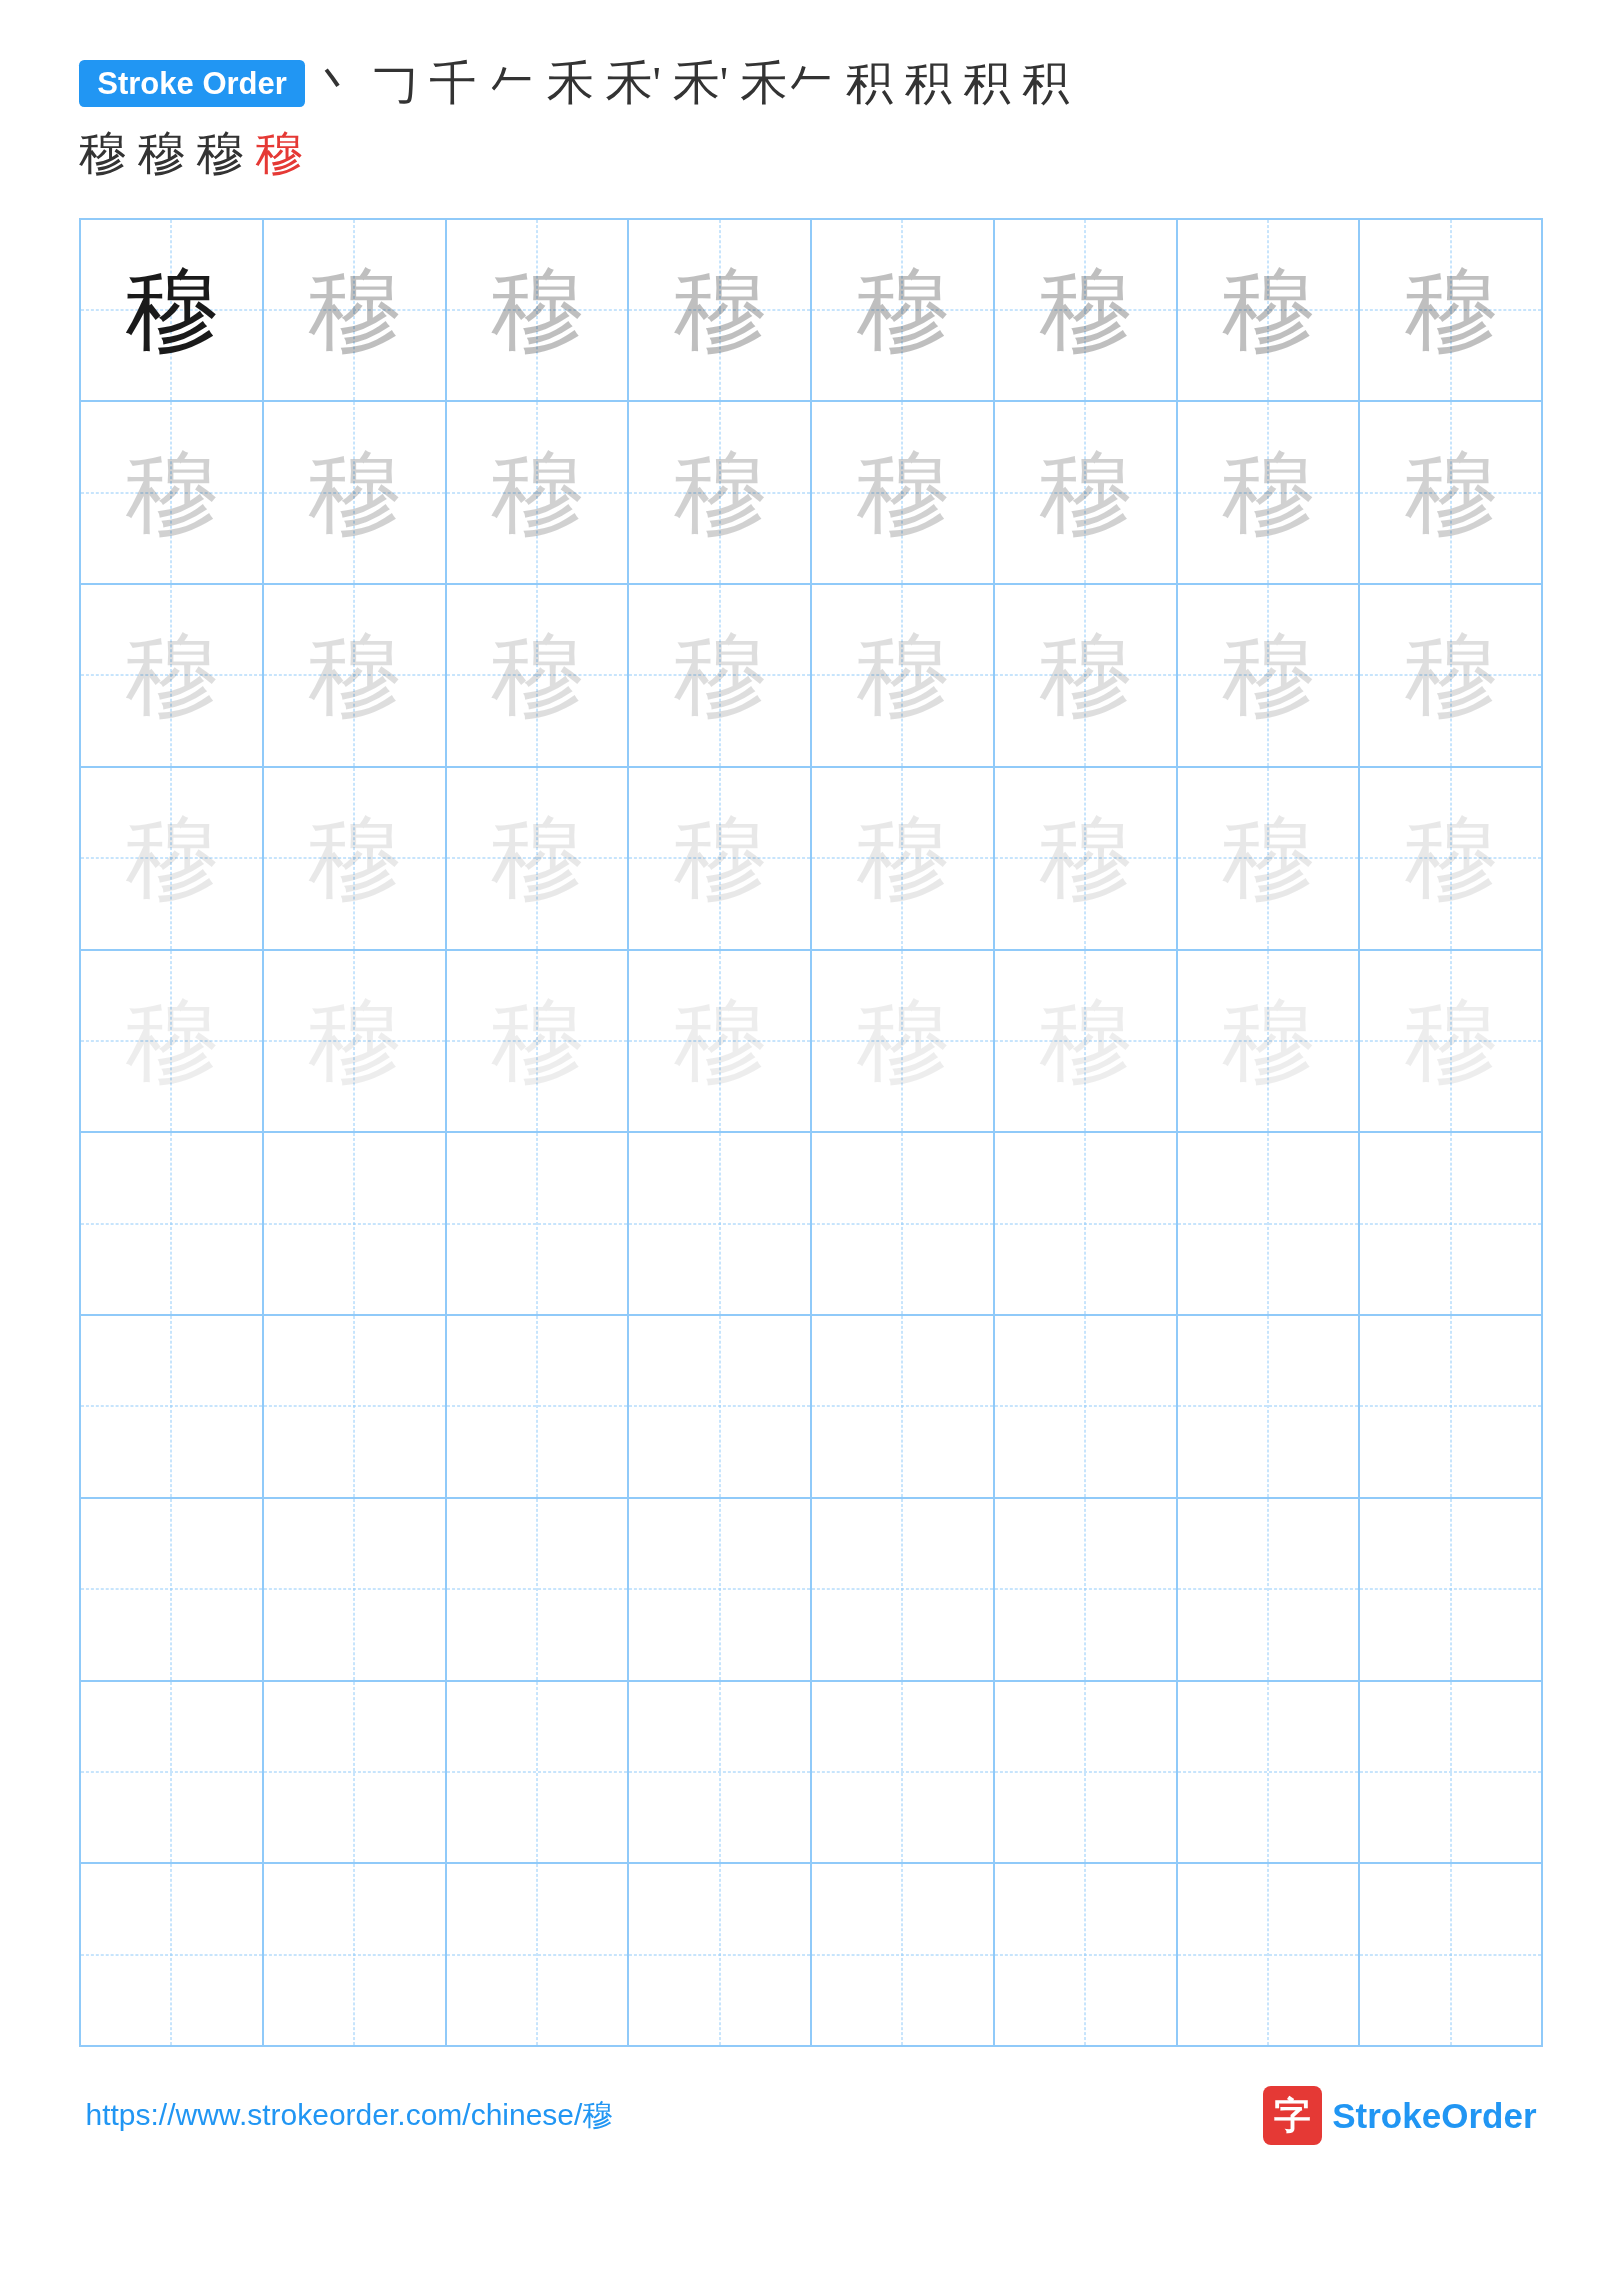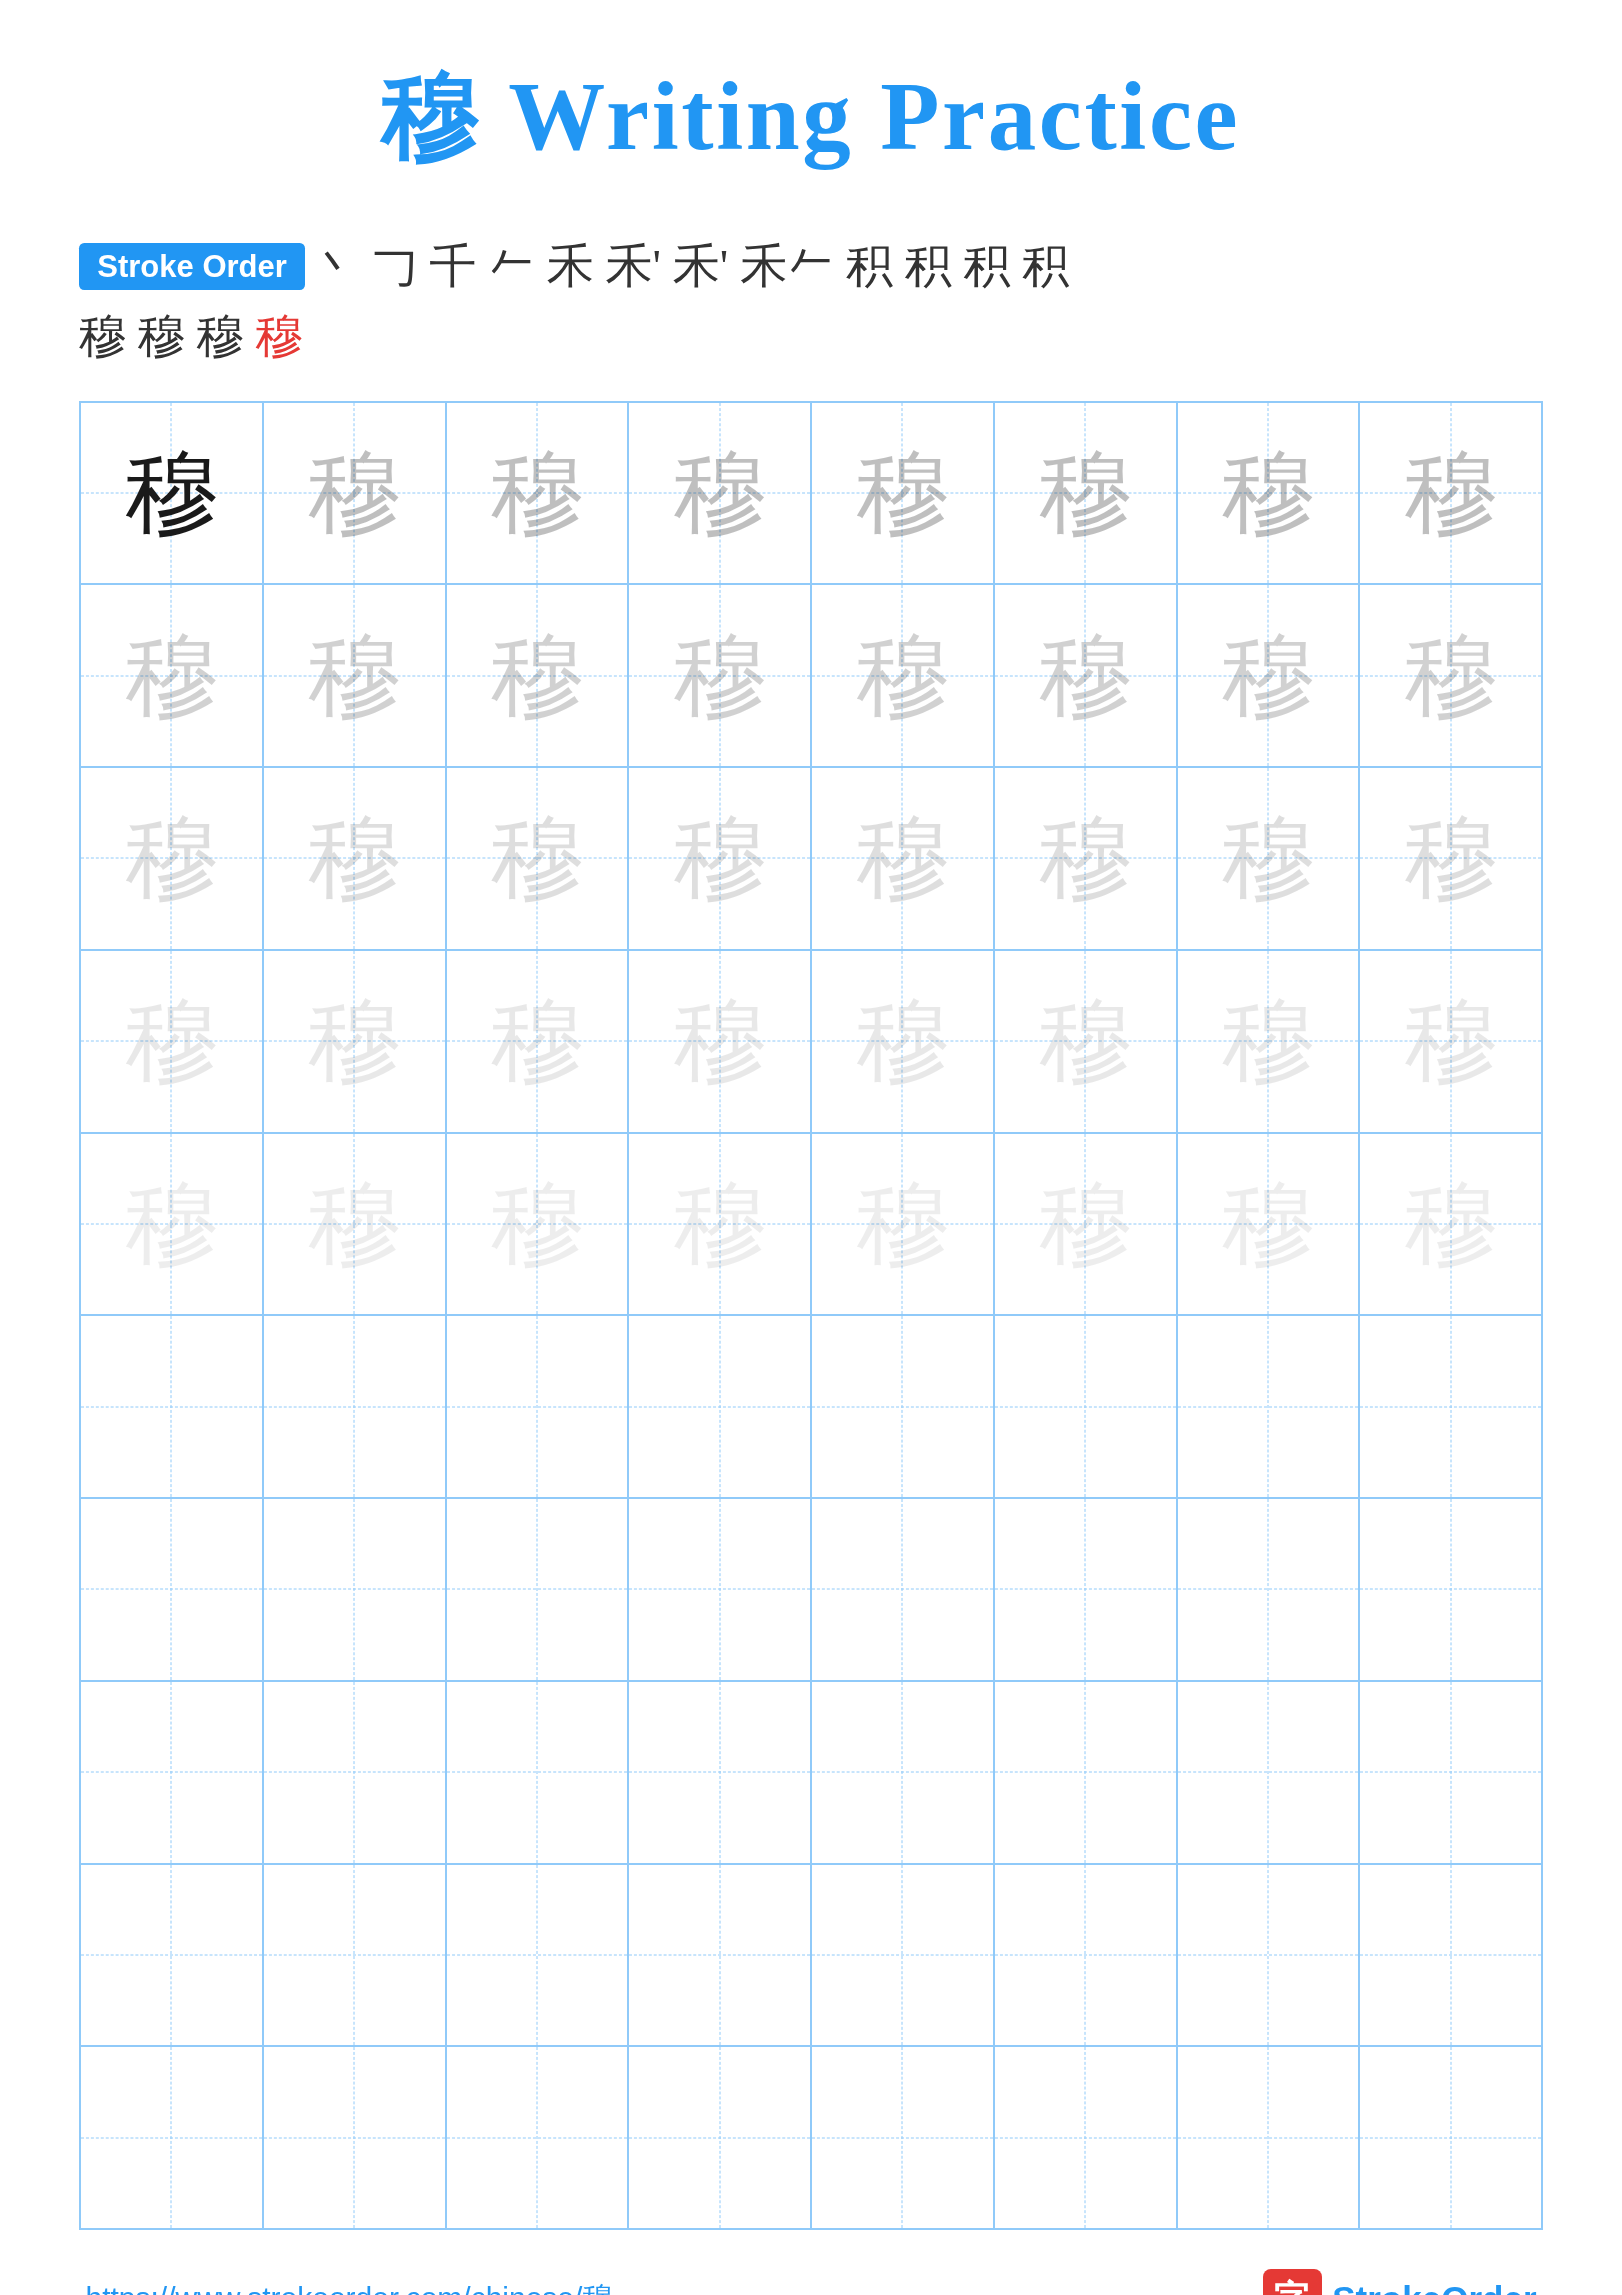--- a/index.html
+++ b/index.html
@@ -196,21 +196,20 @@
 
     .logo-text span {
       color: #2196F3;
     }
   </style>
 </head>
 <body>
 
 <div class="page">
 
-  <h1 class="title">穆 Writing Practice</h1>
 
   <div class="stroke-order-section">
     <div class="stroke-order-row">
       <span class="stroke-order-badge">Stroke Order</span>
       <div class="stroke-chars">
         <span class="stroke-char">丶</span>
         <span class="stroke-char">𠃌</span>
         <span class="stroke-char">千</span>
         <span class="stroke-char">𠂉</span>
         <span class="stroke-char">禾</span>

